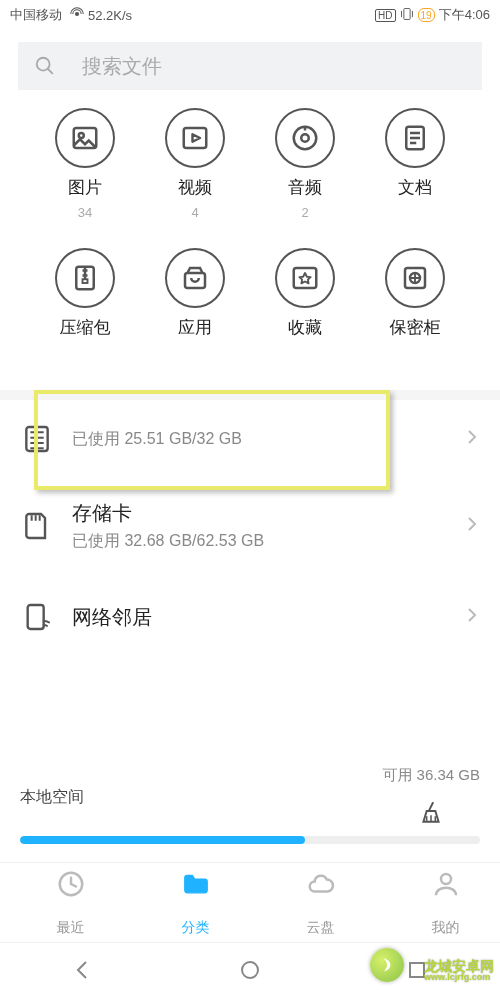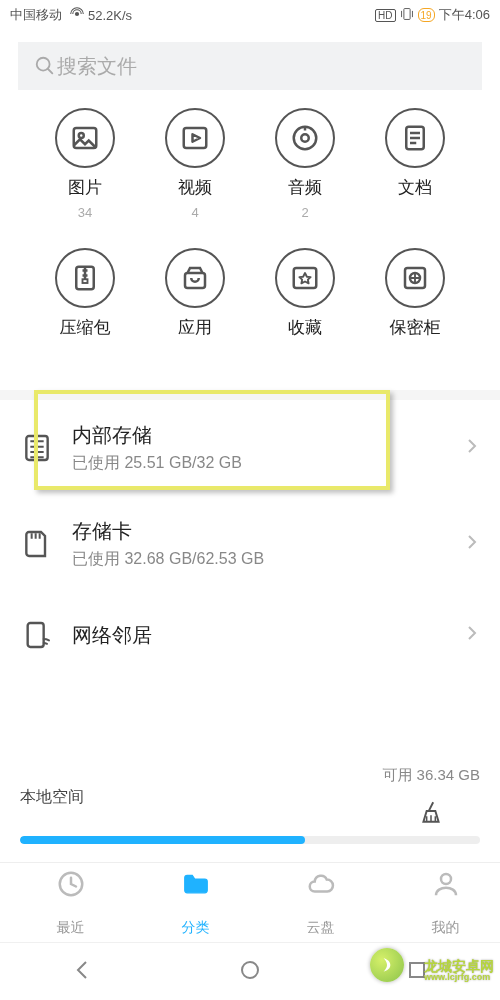--- a/index.html
+++ b/index.html
@@ -34,21 +34,21 @@
 
   
   .search-wrap { padding: 12px 18px 18px; }
   .search {
     background: #f1f2f3;
     border-radius: 0;
     height: 48px;
     display: flex;
     align-items: center;
     padding: 0 16px;
-    gap: 1px;
+    gap: 26px;
     color: #aaa;
     font-size: 20px;
   }
   .search svg { width: 22px; height: 22px; flex: none; }
 
   
   .cat-grid {
     display: grid;
     grid-template-columns: repeat(4, 1fr);
     gap: 28px 0;
@@ -292,21 +292,20 @@
 <div class="divider"></div>
 
 <div class="row">
   <div class="row-icon">
     <svg viewBox="0 0 24 24">
         <rect x="4" y="3" width="16" height="18" rx="2" fill="none" stroke="#555" stroke-width="1.8"></rect>
         <path d="M7 7h10M7 11h10M7 15h10M7 19h10" stroke="#555" stroke-width="1.5"></path>
       </svg>
   </div>
   <div class="row-body">
-    <div class="row-title">内部存储</div>
     <div class="row-sub">已使用 25.51 GB/32 GB</div>
   </div>
   <div class="chev"><svg viewBox="0 0 16 16">
         <path d="M5 2l6 6-6 6" fill="none" stroke="#bbb" stroke-width="2"></path>
       </svg></div>
 </div>
 
 <div class="row">
   <div class="row-icon">
     <svg viewBox="0 0 24 24">

